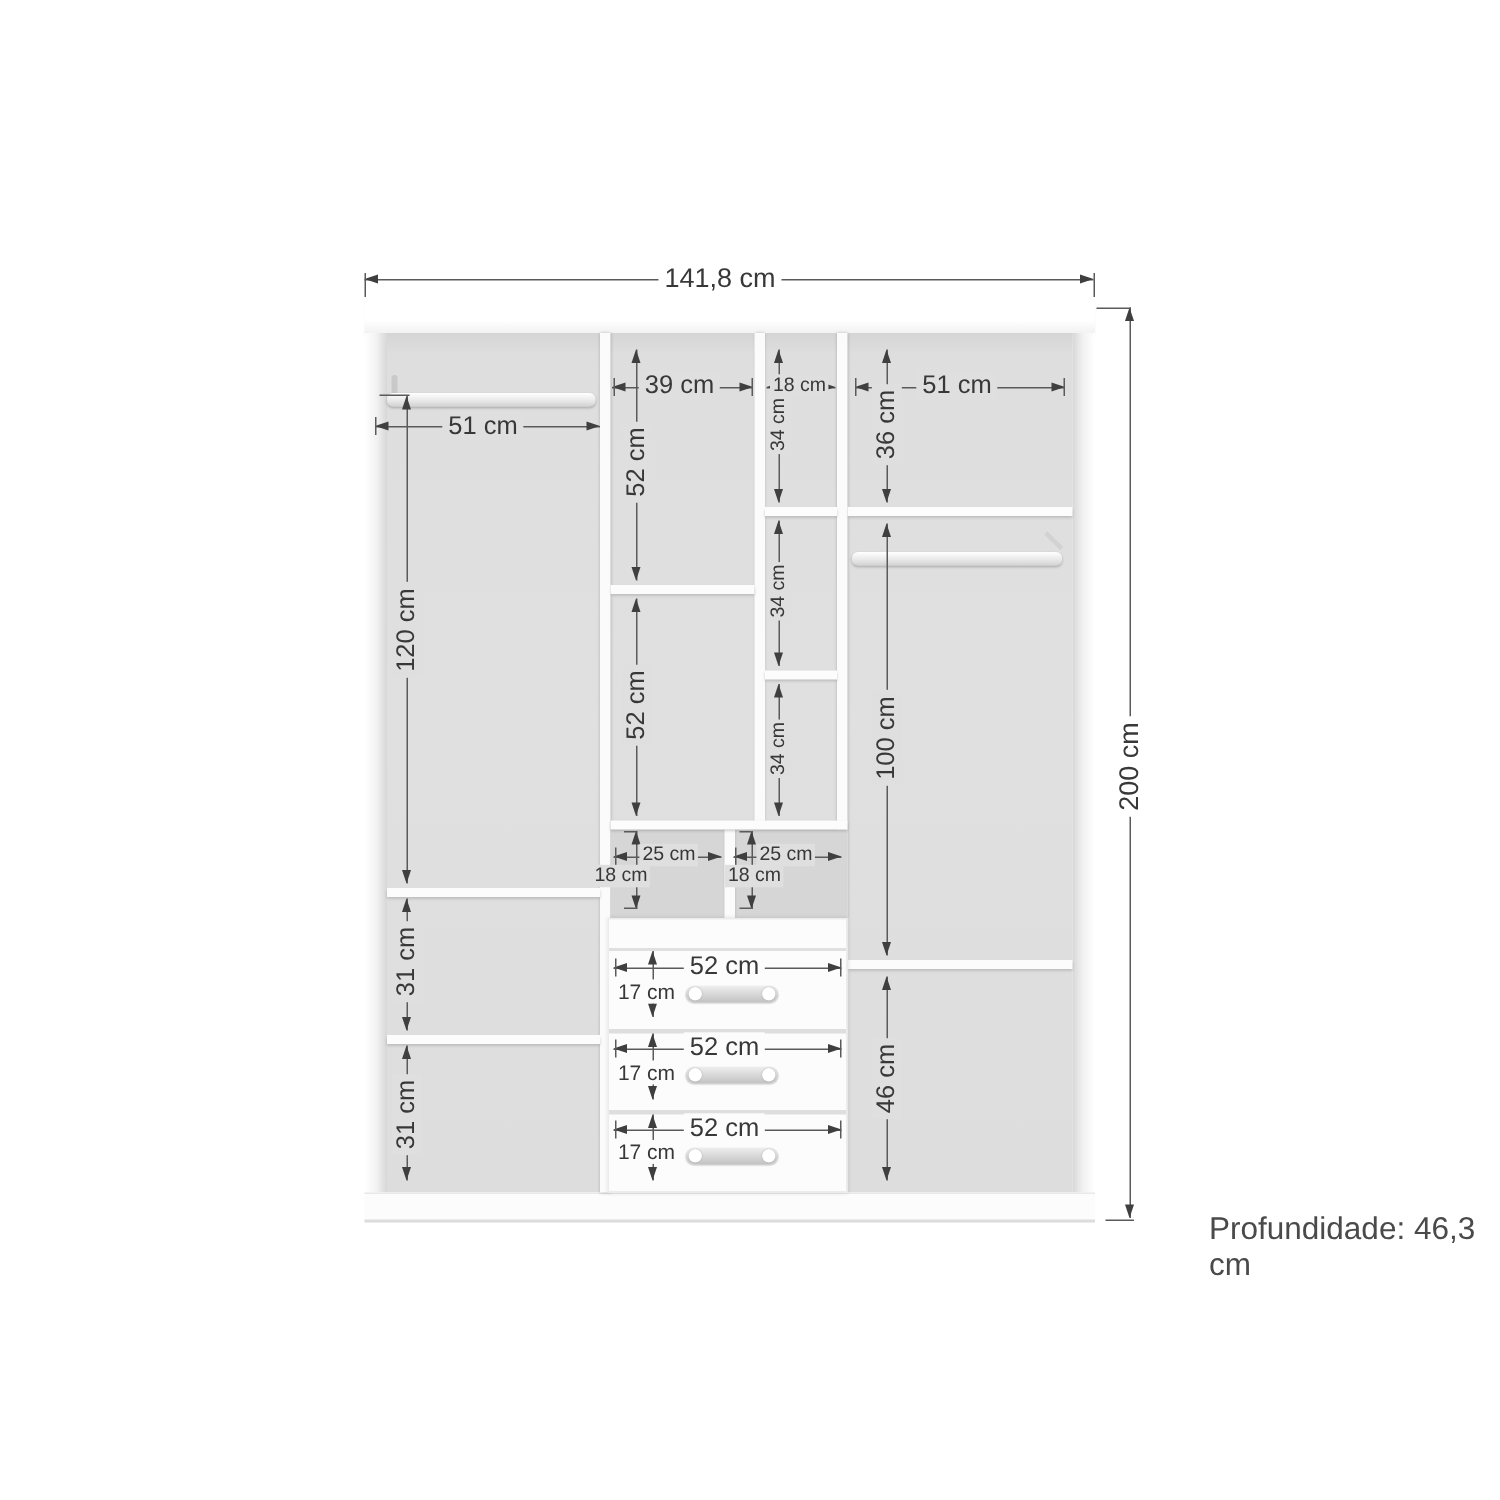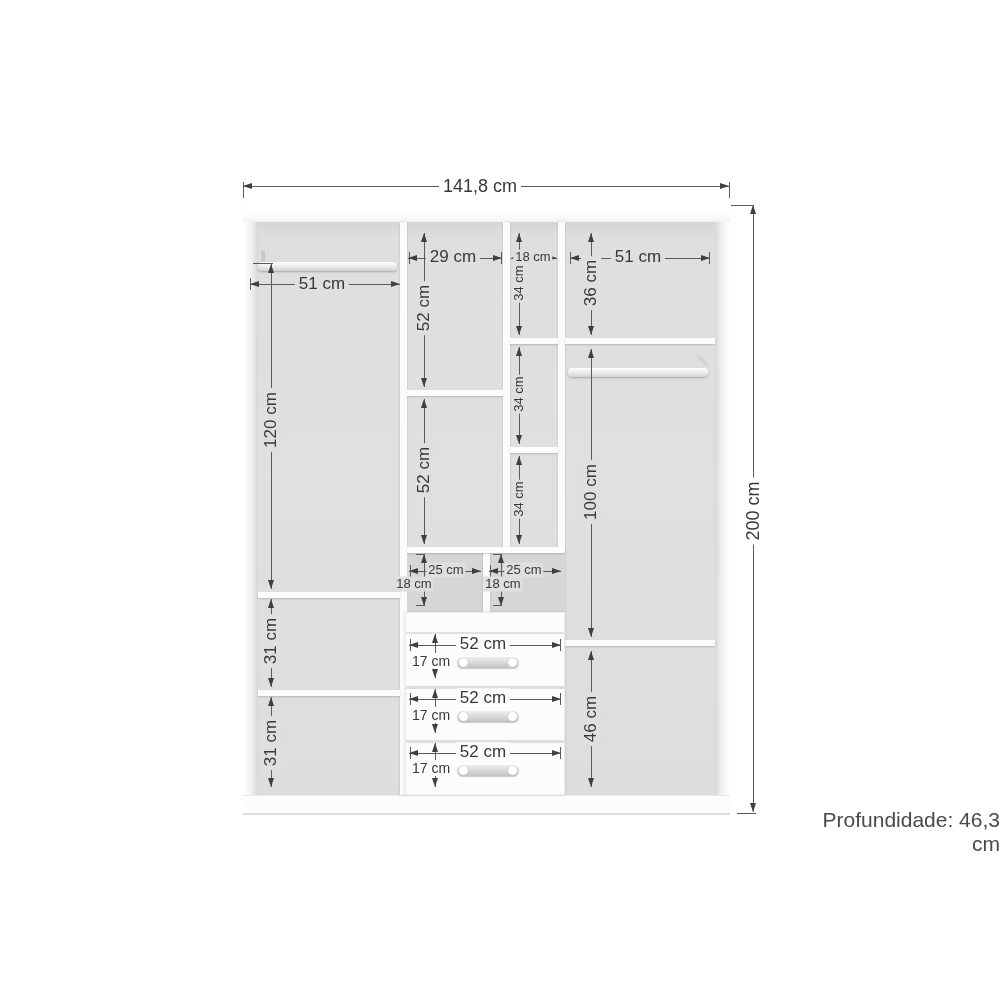--- a/index.html
+++ b/index.html
@@ -37,21 +37,21 @@
   .lbl{position:absolute;transform:translate(-50%,-50%);font-size:17px;line-height:1.15;
        color:#383838;white-space:nowrap;padding:0 4px;z-index:5;}
   .lbl-v{transform:translate(-50%,-50%) rotate(-90deg);}
   .lbl18{font-size:18px;}
   .sm{font-size:13px;padding:0 2px;}
   .md{font-size:14px;padding:0 2px;}
   .bg-g{background:#dfdfdf;}
   .bg-w{background:#ffffff;}
   .bg-p{background:#fcfcfc;}
 
-  .depth-note{position:absolute;left:806px;top:808px;font-size:21px;color:#4a4a4a;z-index:5;text-align:right;}
+  .depth-note{position:absolute;left:806px;top:808px;font-size:21px;color:#4a4a4a;z-index:5;}
 </style>
 </head>
 <body>
 
 <div id="canvas">
 
   <div class="part" style="left:243px;top:200px;width:487px;height:22px;background:linear-gradient(180deg,#ffffff 60%,#f2f2f2);border-bottom:1px solid #dcdcdc;box-shadow:0 2px 2px rgba(0,0,0,.06);"></div>
 
   <div class="part" style="left:258px;top:222px;width:457px;height:573px;background:linear-gradient(180deg,#d5d5d5 0px,#dedede 14px,#e0e0e0 45%,#dddddd 100%);"></div>
 
@@ -111,21 +111,21 @@
 
   <div class="dim-v" style="left:271px;top:599px;height:88px;"></div>
   <span class="lbl lbl-v bg-g" style="left:271px;top:641px;">31 cm</span>
 
   <div class="dim-v" style="left:271px;top:697px;height:90px;"></div>
   <span class="lbl lbl-v bg-g" style="left:271px;top:743px;">31 cm</span>
 
   <div class="dim-h" style="left:408px;top:258px;width:94px;"></div>
   <div class="tick" style="left:409px;top:252px;width:1px;height:12px;"></div>
   <div class="tick" style="left:501px;top:252px;width:1px;height:12px;"></div>
-  <span class="lbl bg-g" style="left:453px;top:257px;">29 cm</span>
+  <span class="lbl bg-g" style="left:453px;top:257px;">39 cm</span>
 
   <div class="dim-v" style="left:424px;top:233px;height:154px;"></div>
   <span class="lbl lbl-v bg-g" style="left:424px;top:308px;">52 cm</span>
 
   <div class="dim-v" style="left:424px;top:399px;height:145px;"></div>
   <span class="lbl lbl-v bg-g" style="left:424px;top:470px;">52 cm</span>
 
   <div class="dim-h" style="left:511px;top:258px;width:46px;"></div>
   <span class="lbl sm bg-g" style="left:533px;top:257px;">18 cm</span>
 

